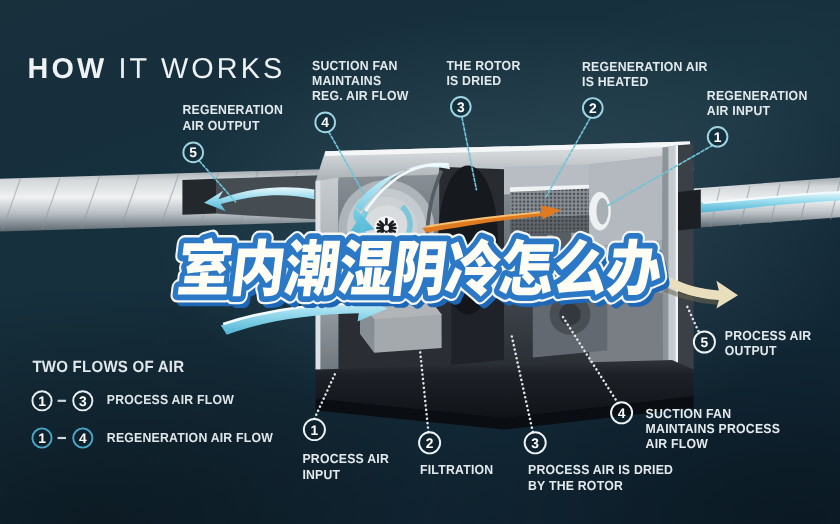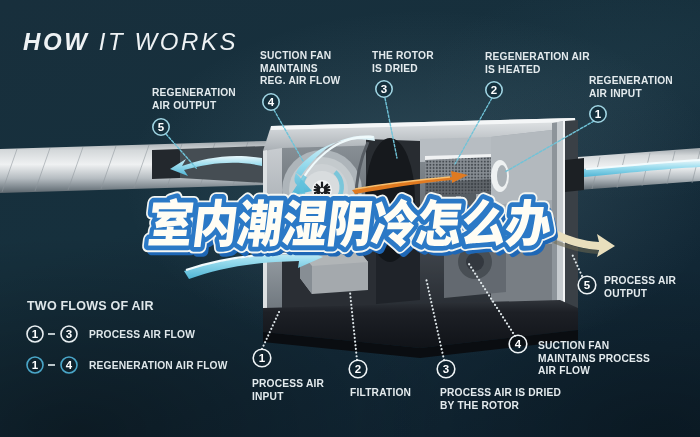--- a/index.html
+++ b/index.html
@@ -6,22 +6,22 @@
  font-family:"Liberation Sans",sans-serif;
  background:
   radial-gradient(ellipse 430px 250px at 425px 185px, rgba(150,180,195,0.20), rgba(150,180,195,0) 70%),
   radial-gradient(ellipse 300px 160px at 630px 90px, rgba(120,160,180,0.07), rgba(120,160,180,0) 70%),
   radial-gradient(ellipse 420px 220px at 660px 430px, rgba(0,0,0,0.28), rgba(0,0,0,0) 75%),
   radial-gradient(ellipse 500px 260px at 80px 430px, rgba(0,0,0,0.35), rgba(0,0,0,0) 75%),
   linear-gradient(160deg,#182f3c 0%,#16303d 40%,#122836 70%,#0e2230 100%);}
 .lab{position:absolute;color:#e3eaed;font-size:11px;font-weight:bold;
  letter-spacing:0.2px;line-height:12.6px;white-space:pre;
  transform:scaleX(0.93);transform-origin:left top;}
-#title{position:absolute;left:23px;top:28px;color:#eef2f4;font-size:24px;
- letter-spacing:2.6px;font-weight:400;font-style:italic;}
+#title{position:absolute;left:23px;top:44px;color:#eef2f4;font-size:24px;
+ letter-spacing:2.6px;font-weight:400;}
 #title b{font-weight:700;}
 .leg{position:absolute;color:#dfe7ea;font-size:11px;font-weight:bold;letter-spacing:0.2px;line-height:13px;transform:scaleX(0.93);transform-origin:left top;}
 </style></head>
 <body>
 <div id="stage">
 <svg width="700" height="437" viewBox="0 0 700 437" style="position:absolute;left:0;top:0">
 <defs>
 <g id="cn" transform="translate(146,242) skewX(-7) scale(0.0452,-0.0505)">
 <path transform="translate(0,0)" d="M144 241V117H423V59H57V-68H949V59H573V117H874V241H573V301H423V241ZM411 831C418 815 425 798 432 780H55V578H172V479H287C259 455 235 438 222 430C195 410 174 398 150 394C164 359 184 297 191 271C235 288 294 293 727 327C748 305 766 284 779 266L893 343C861 383 805 434 751 479H830V578H944V780H594C584 810 569 844 553 871ZM589 455 624 425 388 410C418 432 447 456 473 479H626ZM197 602V649H795V602Z"></path>
 <path transform="translate(990,0)" d="M83 691V-97H229V186C261 159 298 118 315 92C411 150 474 223 513 301C576 237 638 168 671 118L777 200V66C777 49 770 44 752 43C733 43 666 43 614 46C634 9 656 -57 661 -97C750 -97 814 -95 860 -72C906 -49 921 -10 921 63V691H576V855H426V691ZM563 446C569 481 573 515 575 549H777V231C724 295 634 380 563 446ZM229 212V549H425C420 434 388 299 229 212Z"></path>

